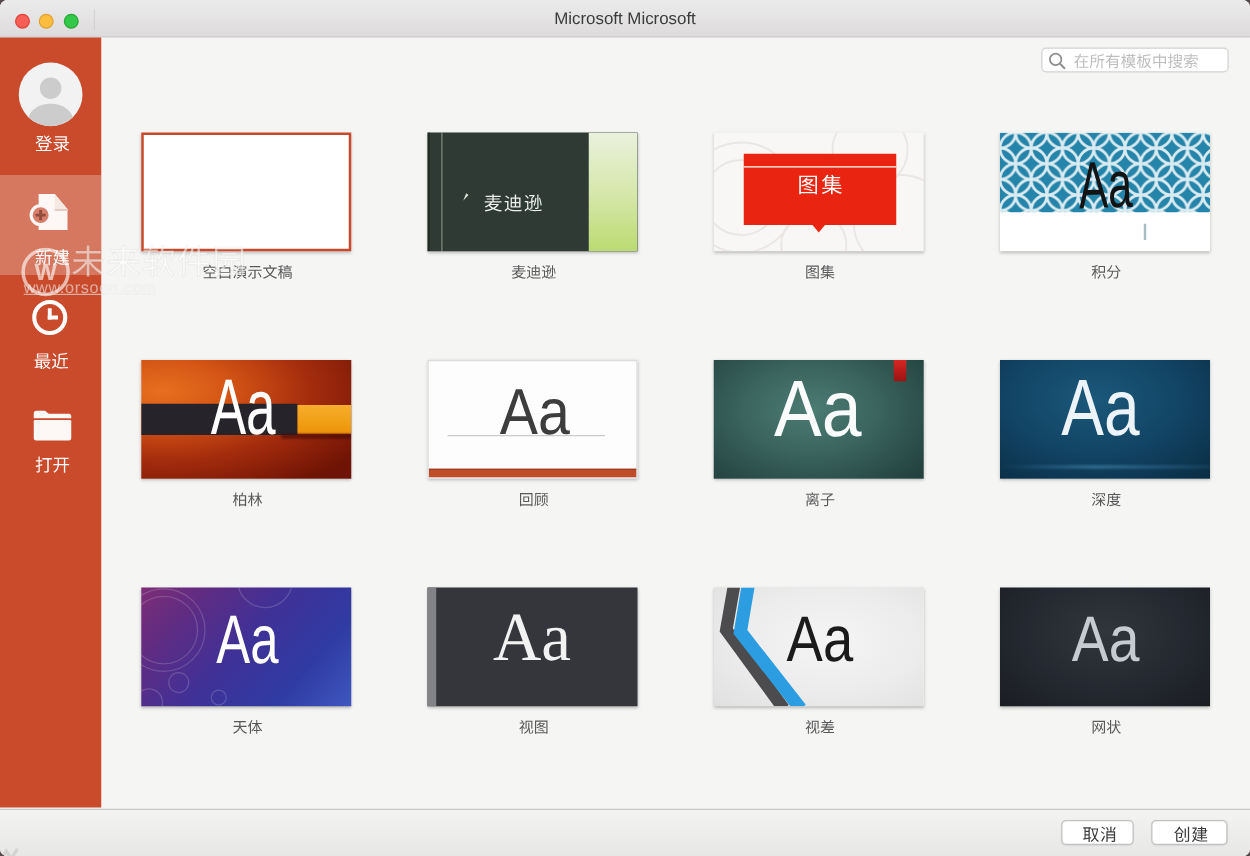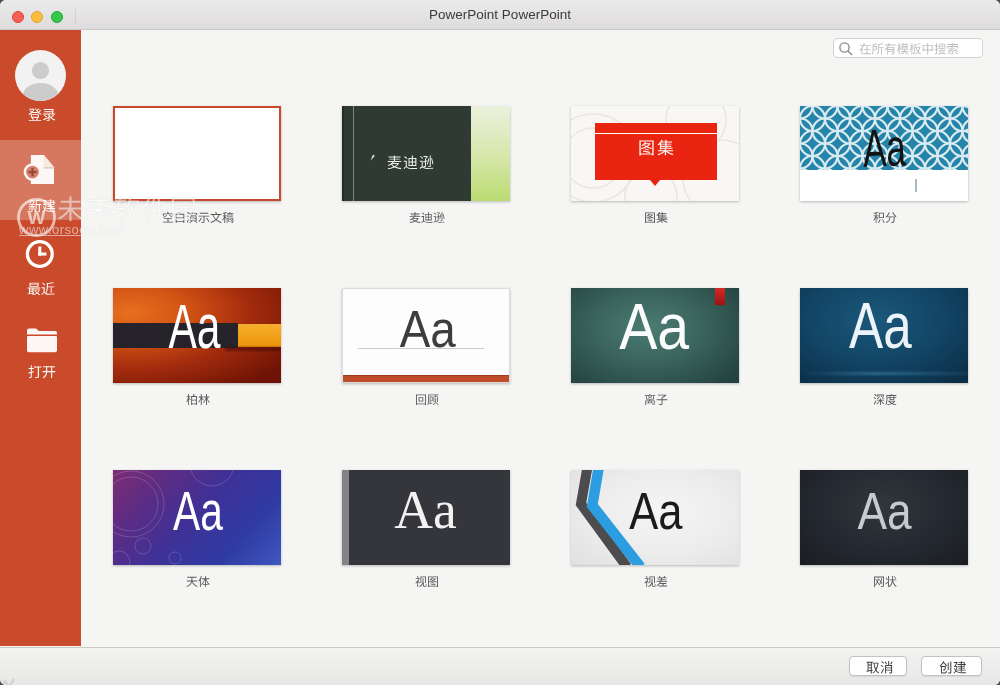--- a/index.html
+++ b/index.html
@@ -35,21 +35,21 @@
   #wm{position:absolute;left:15px;top:195px;color:rgba(255,255,255,0.72);}
 </style>
 </head>
 <body>
 <div id="win">
   <div id="titlebar">
     <div class="tl" id="tl-r"></div>
       <div class="tl" id="tl-y"></div>
       <div class="tl" id="tl-g"></div>
     <div style="position:absolute;left:75px;top:7px;width:1px;height:17px;background:rgba(0,0,0,0.07);"></div>
-    <div id="wtitle">PowerPoint PowerPoint</div>
+    <div id="wtitle">Microsoft Microsoft</div>
   </div>
 
   <div class="thumb" style="left:113px;top:106px;background:#fff;border:2px solid #c8492a;box-sizing:border-box;"></div>
   <svg width="74.0" height="15.6" style="position:absolute;left:161.0px;top:209.8px;overflow:visible;">
       <path d="M6.8 -6.4C8 -5.8 9.6 -4.9 10.4 -4.3L11 -5C10.2 -5.5 8.5 -6.4 7.3 -7ZM4.6 -7.1C3.7 -6.3 2.4 -5.5 1 -5L1.5 -4.2C3 -4.8 4.3 -5.7 5.2 -6.5ZM0.9 -0.3V0.6H11.1V-0.3H6.5V-3.3H9.9V-4.1H2.2V-3.3H5.5V-0.3ZM5.1 -9.9C5.3 -9.5 5.5 -9 5.7 -8.6H0.9V-5.9H1.8V-7.8H10.2V-6.2H11.1V-8.6H6.8C6.6 -9.1 6.3 -9.7 6 -10.2Z M17.4 -10.1C17.2 -9.6 16.9 -8.8 16.7 -8.2H13.7V1H14.6V0.1H21.4V0.9H22.3V-8.2H17.7C17.9 -8.7 18.2 -9.3 18.5 -9.9ZM14.6 -0.8V-3.6H21.4V-0.8ZM14.6 -4.5V-7.2H21.4V-4.5Z M32.1 -0.7C32.9 -0.3 34.1 0.4 34.6 0.9L35.3 0.3C34.7 -0.1 33.6 -0.8 32.7 -1.2ZM29.8 -1.1C29.2 -0.6 28.1 -0.1 27.1 0.2C27.3 0.4 27.6 0.7 27.8 0.9C28.8 0.5 29.9 -0.2 30.7 -0.8ZM25.1 -9.3C25.8 -8.9 26.6 -8.4 27 -8.1L27.5 -8.9C27.1 -9.2 26.3 -9.6 25.7 -9.9ZM24.4 -6C25 -5.7 25.9 -5.3 26.3 -5L26.8 -5.7C26.4 -6 25.5 -6.4 24.9 -6.7ZM24.8 0.1 25.6 0.7C26.1 -0.4 26.8 -1.9 27.3 -3.2L26.6 -3.7C26.1 -2.4 25.3 -0.8 24.8 0.1ZM30.4 -9.9C30.6 -9.6 30.8 -9.3 30.9 -8.9H27.7V-7H28.5V-8.2H34.3V-7H35.1V-8.9H31.9C31.8 -9.3 31.5 -9.8 31.3 -10.1ZM28.9 -3.1H30.9V-2H28.9ZM31.8 -3.1H33.8V-2H31.8ZM28.9 -4.8H30.9V-3.7H28.9ZM31.8 -4.8H33.8V-3.7H31.8ZM28.6 -7.1V-6.3H30.9V-5.4H28.1V-1.3H34.7V-5.4H31.8V-6.3H34.2V-7.1Z M38.8 -4.2C38.3 -2.9 37.4 -1.5 36.4 -0.7C36.6 -0.6 37.1 -0.3 37.2 -0.1C38.2 -1.1 39.1 -2.5 39.7 -4ZM44.2 -3.8C45.1 -2.7 46 -1.1 46.3 -0.1L47.2 -0.5C46.8 -1.5 45.9 -3.1 45 -4.2ZM37.8 -9.2V-8.3H46.2V-9.2ZM36.7 -6.3V-5.4H41.5V-0.2C41.5 -0 41.5 0 41.2 0C41 0 40.2 0 39.4 0C39.6 0.3 39.7 0.7 39.7 0.9C40.8 0.9 41.5 0.9 41.9 0.8C42.4 0.6 42.5 0.4 42.5 -0.2V-5.4H47.3V-6.3Z M53.1 -9.9C53.4 -9.3 53.8 -8.5 54 -8L55 -8.3C54.8 -8.8 54.4 -9.6 54 -10.2ZM48.6 -8V-7.1H50.5C51.2 -5.3 52.1 -3.7 53.4 -2.4C52 -1.3 50.4 -0.5 48.4 0.1C48.6 0.3 48.9 0.7 49 0.9C51 0.3 52.7 -0.6 54 -1.8C55.4 -0.6 57 0.3 59 0.9C59.1 0.6 59.4 0.2 59.6 0C57.7 -0.4 56.1 -1.3 54.7 -2.4C55.9 -3.6 56.9 -5.2 57.6 -7.1H59.4V-8ZM54 -3C52.9 -4.2 52 -5.5 51.4 -7.1H56.5C55.9 -5.5 55.1 -4.1 54 -3Z M66.2 -6.7H69.7V-5.6H66.2ZM65.4 -7.4V-5H70.5V-7.4ZM67 -2.2H68.9V-1H67ZM66.3 -2.8V-0.4H69.6V-2.8ZM64 -9.9C63.2 -9.6 61.8 -9.3 60.6 -9C60.7 -8.8 60.8 -8.5 60.9 -8.3C61.3 -8.4 61.8 -8.5 62.3 -8.6V-6.6H60.6V-5.8H62.2C61.8 -4.4 61 -2.9 60.3 -2C60.5 -1.8 60.7 -1.4 60.8 -1.2C61.3 -1.9 61.9 -3 62.3 -4.2V1H63.2V-4.5C63.5 -4.1 63.9 -3.5 64 -3.2L64.6 -3.9C64.4 -4.2 63.5 -5.2 63.2 -5.5V-5.8H64.8V-6.6H63.2V-8.8C63.7 -8.9 64.2 -9 64.6 -9.2ZM67.1 -9.9C67.2 -9.6 67.4 -9.2 67.5 -8.8H64.6V-8.1H71.4V-8.8H68.5C68.4 -9.2 68.1 -9.7 67.9 -10.1ZM64.7 -4.3V1H65.5V-3.5H70.4V0.1C70.4 0.2 70.4 0.3 70.3 0.3C70.2 0.3 69.8 0.3 69.3 0.3C69.4 0.5 69.6 0.8 69.6 1C70.2 1 70.7 1 70.9 0.8C71.2 0.7 71.3 0.5 71.3 0.1V-4.3Z" transform="translate(1,12.0)" fill="#595959"></path>
     </svg>
 
   <div class="thumb" style="left:342px;top:106px;background:#2e3a33;">
     <div class="abs" style="left:0;top:0;width:2px;height:94.5px;background:#222d26;"></div>
     <div class="abs" style="left:11px;top:0;width:1px;height:94.5px;background:rgba(215,230,215,0.45);"></div>

